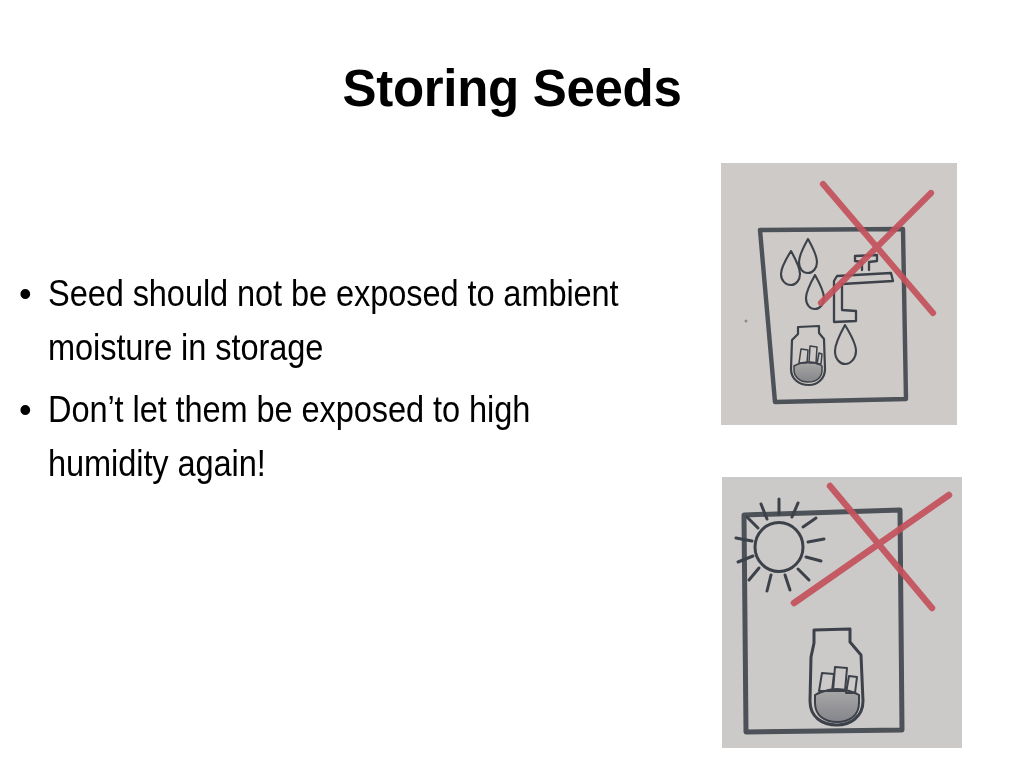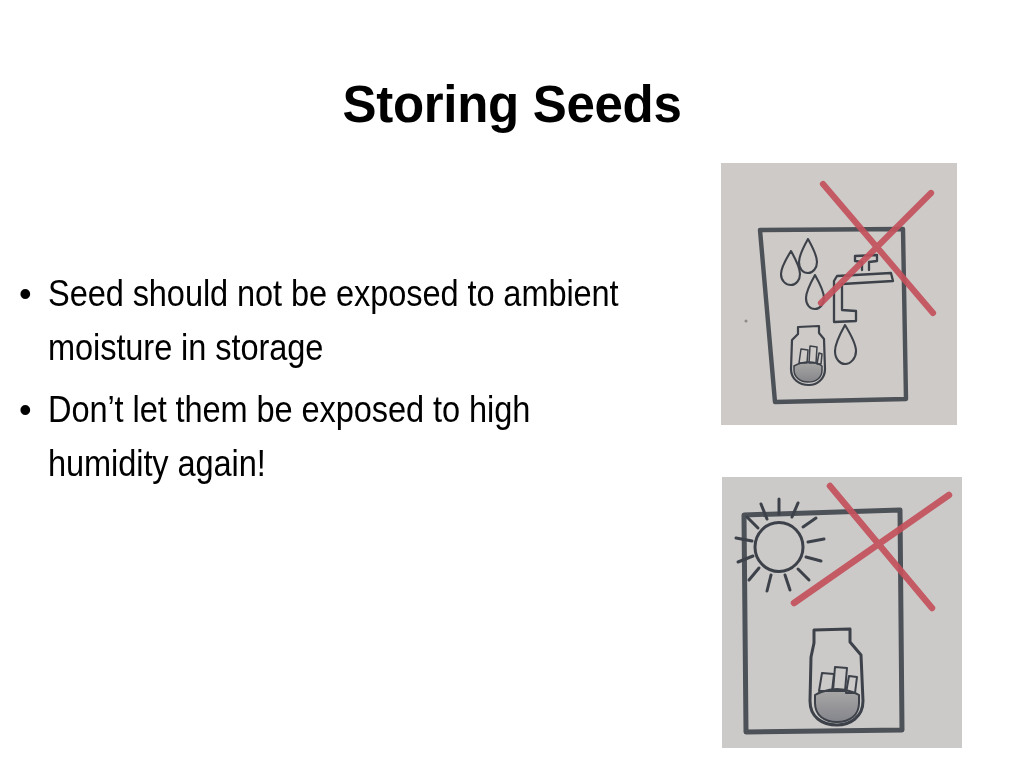--- a/index.html
+++ b/index.html
@@ -19,21 +19,21 @@
   .slide {
     position: absolute;
     inset: 0;
     background: #ffffff;
   }
 
   
   .slide-title {
     position: absolute;
     left: 0;
-    top: 76px;
+    top: 60px;
     width: 1024px;
     text-align: center;
     font-size: 51px;
     font-weight: bold;
     color: #000000;
     letter-spacing: -0.3px;
     line-height: 1.12;
   }
 
   

